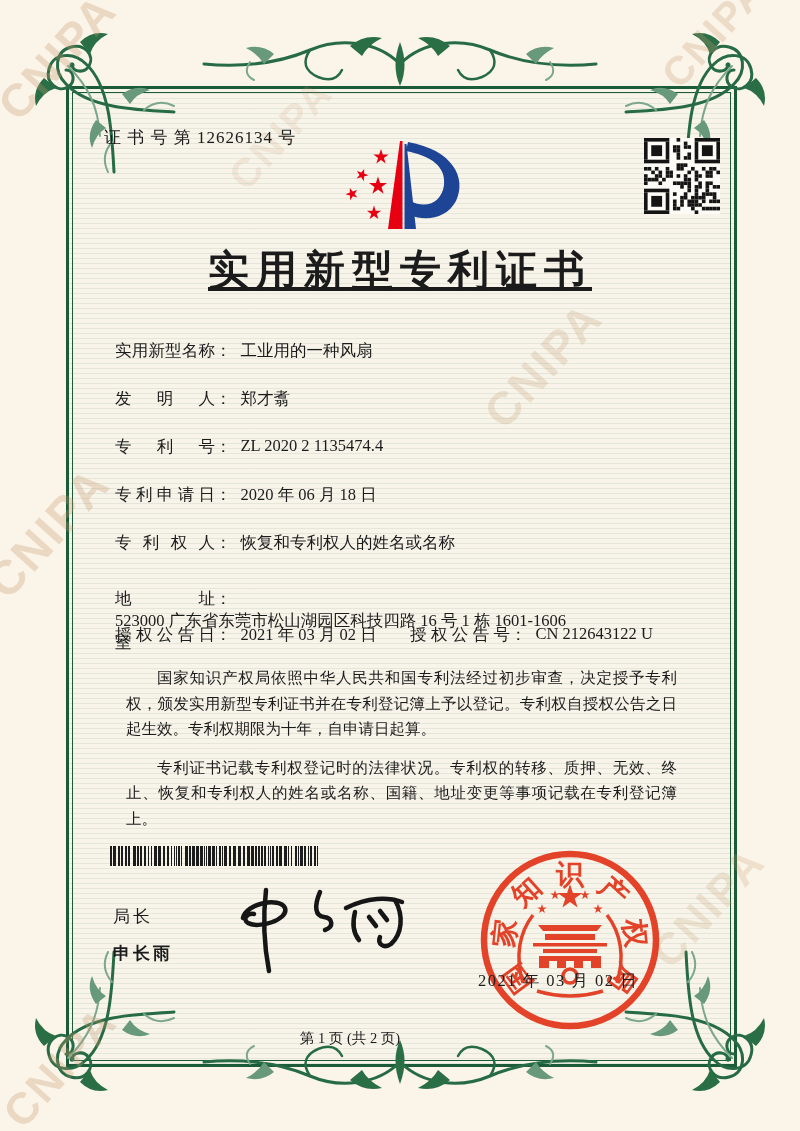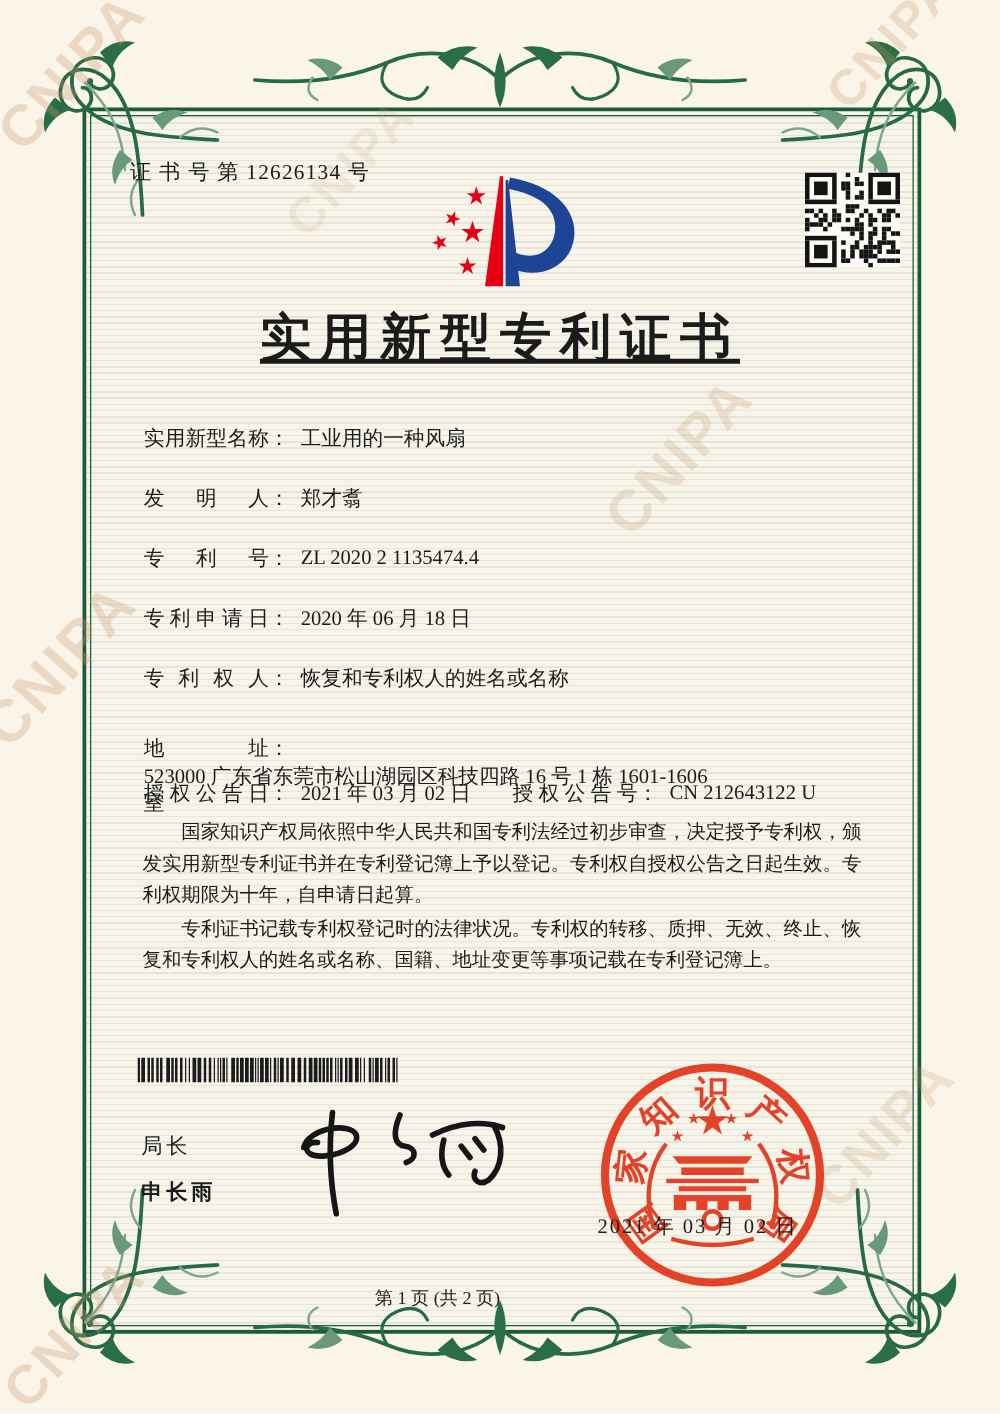--- a/index.html
+++ b/index.html
@@ -33,21 +33,21 @@
   .fields{position:absolute;left:115px;top:332px;width:578px;font-size:16.5px;}
   .frow{position:absolute;left:0;white-space:nowrap;}
   .frow.wrap{white-space:normal;}
   .flabel{display:inline-block;width:100px;text-align:justify;text-align-last:justify;vertical-align:top;}
   .fcolon{margin-right:9px;}
   .fvalue{display:inline-block;vertical-align:top;}
   .addr-val{width:455px;}
   .grant-no{position:absolute;left:295px;top:0;}
   .bodytext{position:absolute;left:113px;top:652px;width:577px;
             font-size:15.5px;line-height:25.5px;text-align:justify;}
-  .bodytext p{margin:1px;text-indent:2em;}
+  .bodytext p{margin:13px;text-indent:2em;}
   .barcode{position:absolute;left:110px;top:846px;}
   .director{position:absolute;left:113px;top:905px;font-size:17px;
             font-family:"Liberation Sans","DejaVu Sans",sans-serif;font-weight:400;letter-spacing:3px;}
   .director-name{position:absolute;left:113px;top:942px;font-size:17px;
             font-family:"Liberation Sans","DejaVu Sans",sans-serif;font-weight:700;letter-spacing:3px;}
   .signature{position:absolute;left:228px;top:876px;}
   .seal{position:absolute;left:475px;top:845px;}
   .seal-date{position:absolute;left:478px;top:970px;width:190px;font-size:16.5px;
              letter-spacing:1.5px;color:#1d1d1d;z-index:4;}
   .page-info{position:absolute;left:0;top:1029px;width:700px;text-align:center;font-size:14.5px;}

